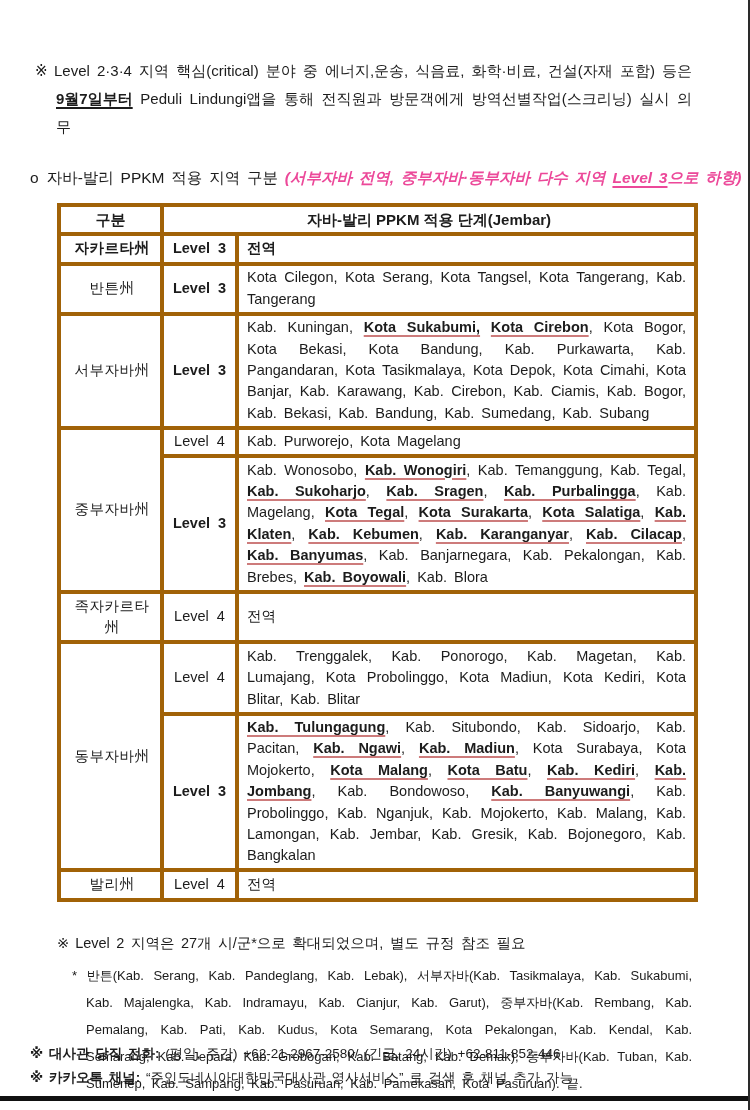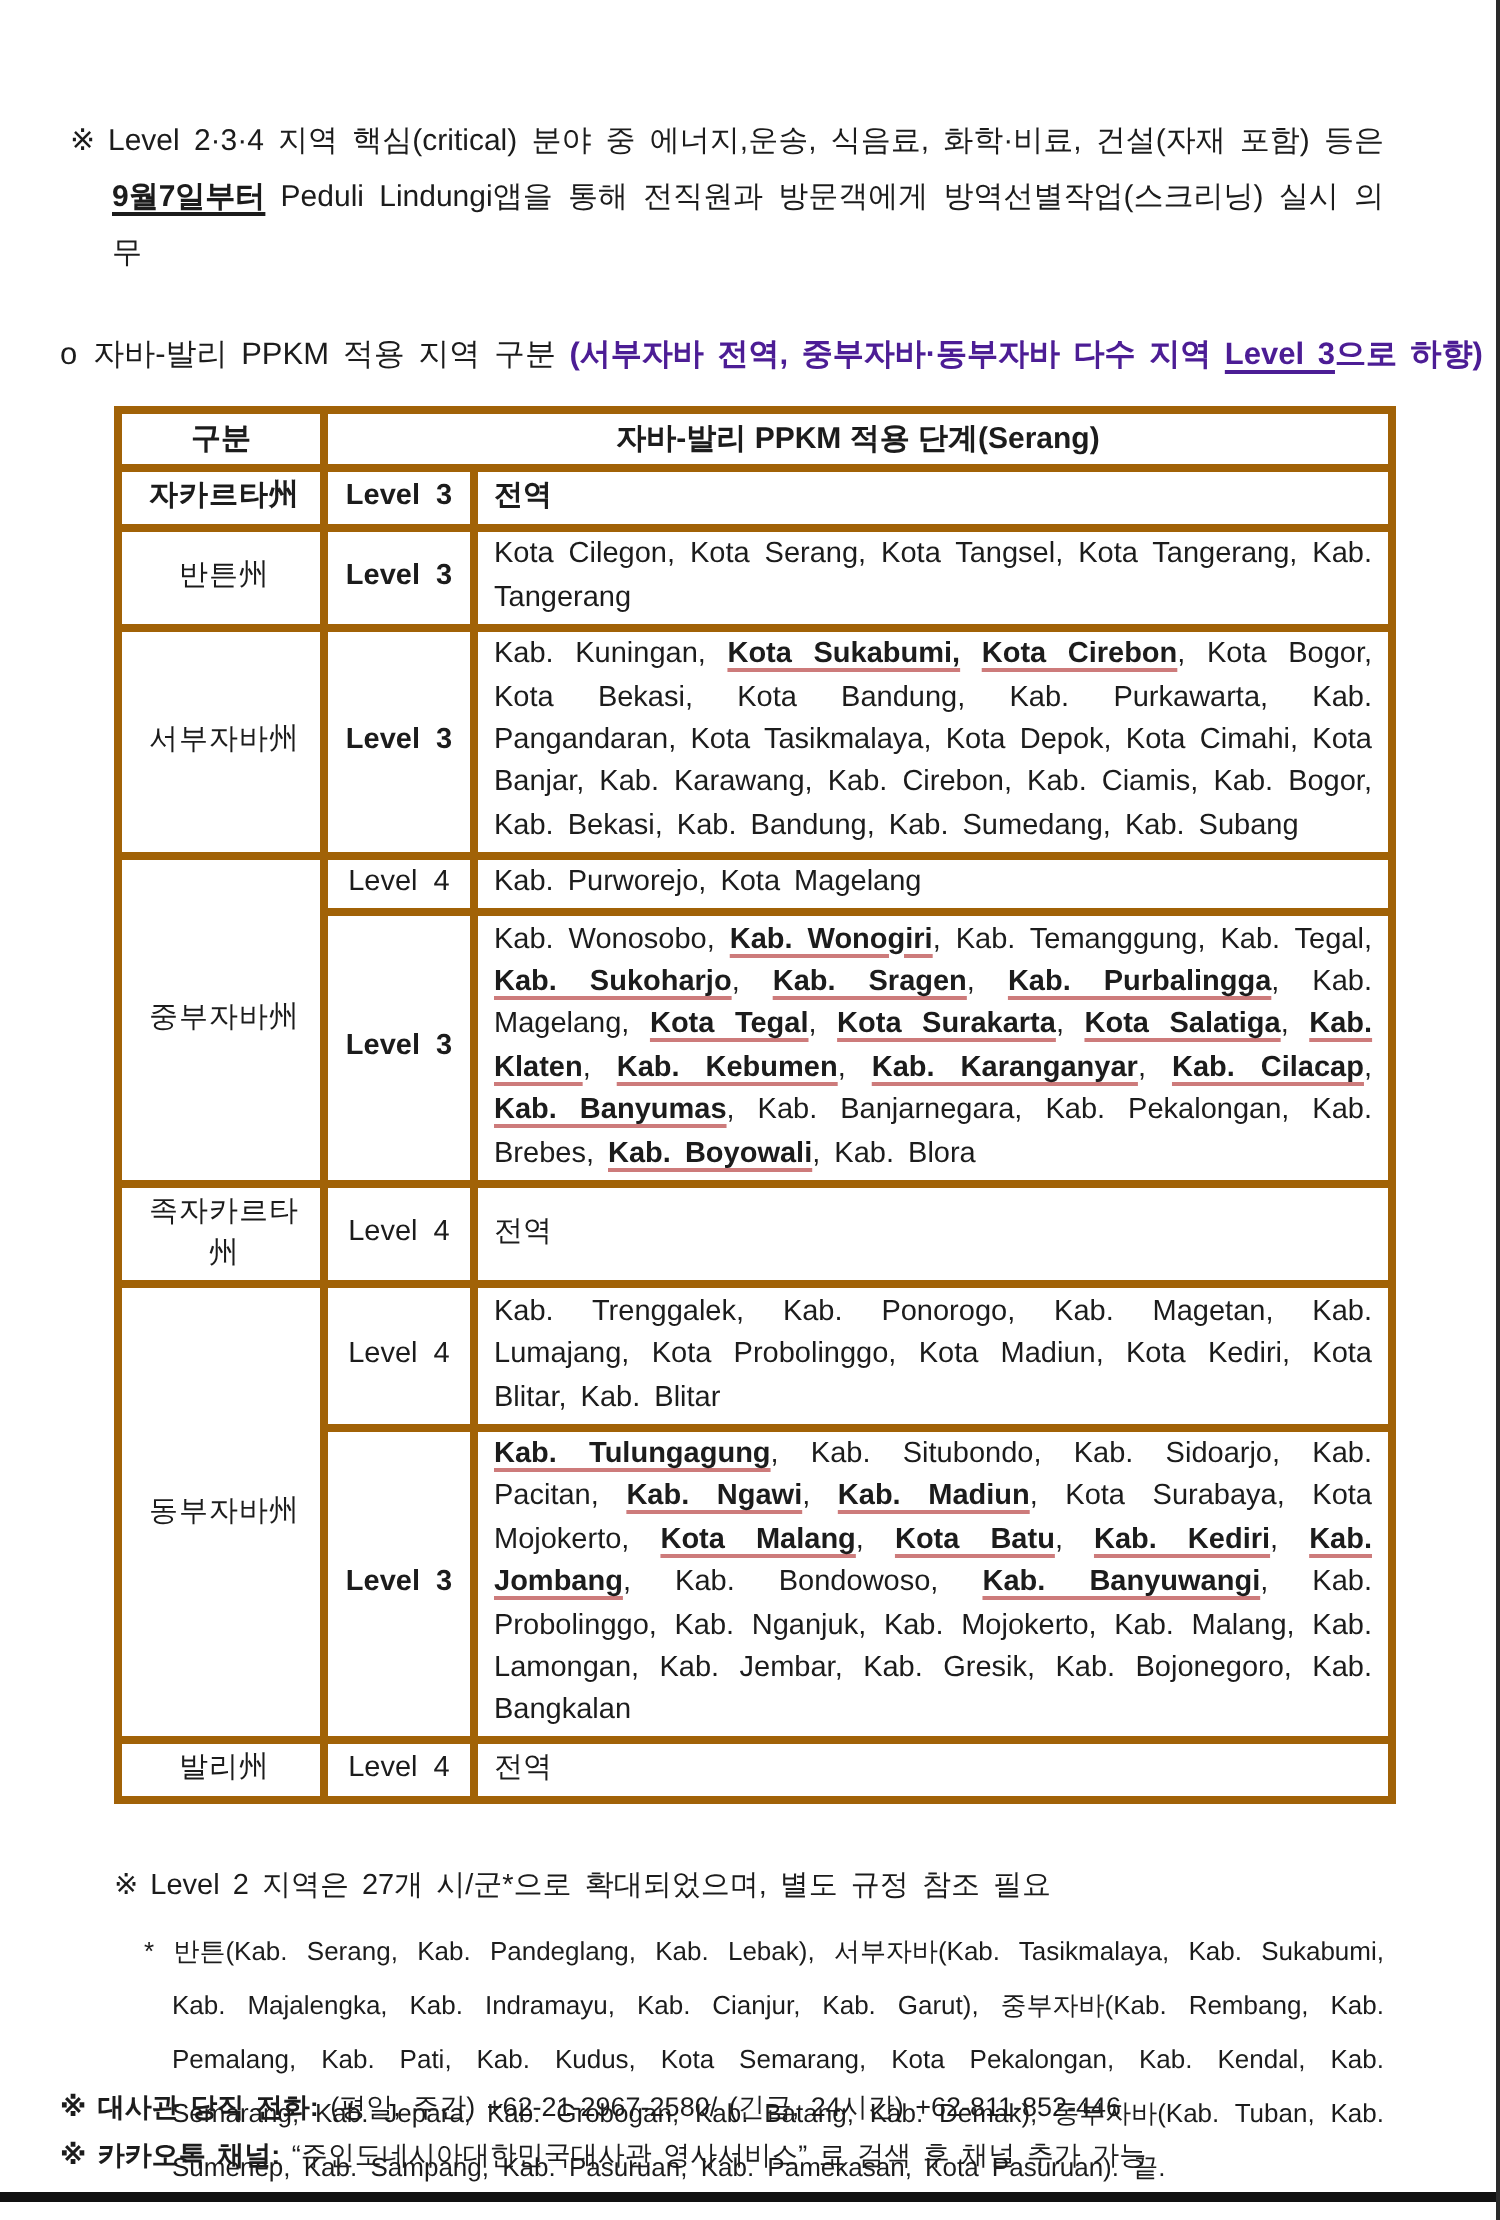--- a/index.html
+++ b/index.html
@@ -3,21 +3,21 @@
 <meta charset="utf-8">
 <style>
   html,body{margin:0;padding:0;background:#ffffff;}
   body{width:750px;height:1110px;font-family:"Liberation Sans","DejaVu Sans",sans-serif;color:#1c1c1c;}
   .page{position:relative;width:750px;height:1110px;box-sizing:border-box;background:#fff;border-right:2px solid #2a2a2a;overflow:hidden;}
   .bottom-bar{position:absolute;left:0;top:1096px;width:748px;height:5px;background:#111;}
   .content{position:absolute;left:0;top:0;width:750px;}
 
   
   .b{font-weight:bold;}
-  .red{color:#4c1d95;}
+  .red{color:#ec4899;font-style:italic;}
   .rul{text-decoration:underline;text-decoration-color:#cd7b7b;text-decoration-thickness:2px;text-underline-offset:3px;}
   .ru{text-decoration:underline;text-decoration-thickness:1.5px;text-underline-offset:3px;}
   .bul{text-decoration:underline;text-decoration-color:#1c1c1c;text-decoration-thickness:1.5px;text-underline-offset:3px;}
 
   .top-note{margin:57px 58px 0 35px;font-size:15px;line-height:28px;padding-left:21px;text-indent:-21px;text-align:justify;word-spacing:2.5px;}
   .top-note .marker{margin-right:6px;}
 
   .section-title{margin:25px 30px 0 30px;font-size:15.5px;line-height:24px;word-spacing:2.5px;white-space:nowrap;}
   .section-title .marker{margin-right:8px;}
 
@@ -50,21 +50,21 @@
 
     <table class="ppkm">
       <colgroup>
         <col style="width:103px">
         <col style="width:75px">
         <col style="width:459px">
       </colgroup>
       <thead>
         <tr>
           <th class="h1">구분</th>
-          <th class="h2" colspan="2">자바-발리 PPKM 적용 단계(Serang)</th>
+          <th class="h2" colspan="2">자바-발리 PPKM 적용 단계(Jembar)</th>
         </tr>
       </thead>
       <tbody>
           <tr>
             <td class="prov" rowspan="1"><span class="b">자카르타州</span></td>
             <td class="lvl b">Level 3</td>
             <td class="reg" style="text-align: left;"><span class="b">전역</span></td>
           </tr>
           <tr>
             <td class="prov" rowspan="1"><span>반튼州</span></td>

